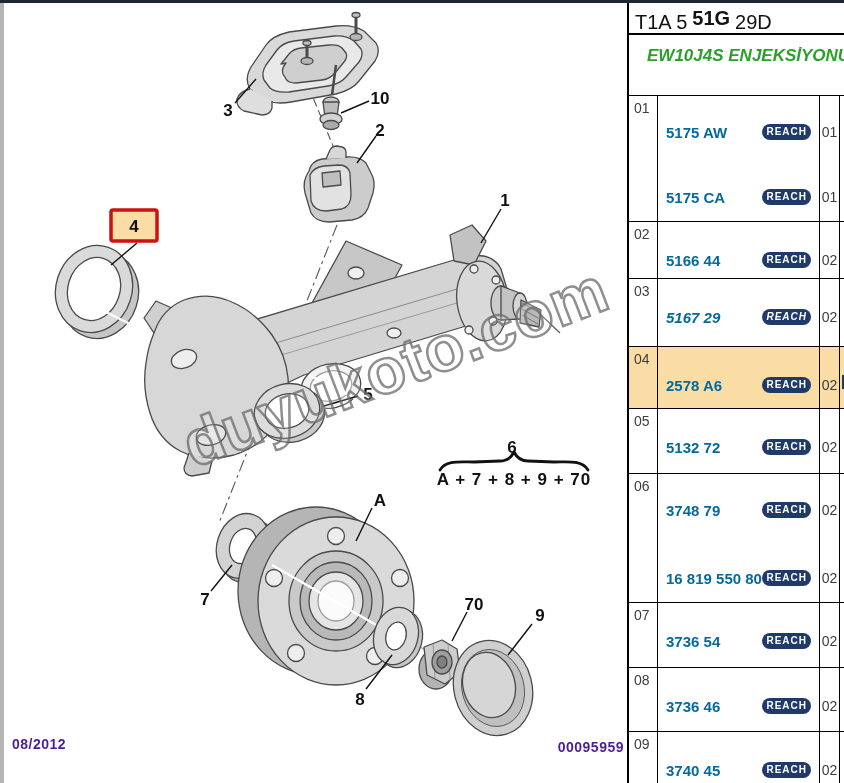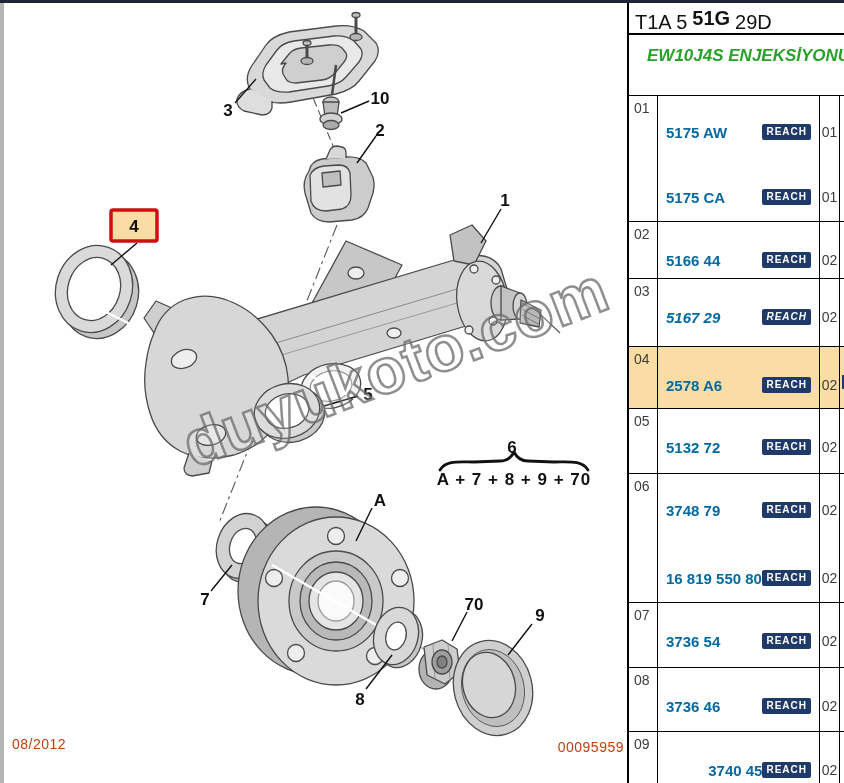--- a/index.html
+++ b/index.html
@@ -15,21 +15,21 @@
   }
   #diagram-svg{position:absolute;left:0;top:0;}
   #watermark{
     position:absolute;left:195px;top:405px;white-space:nowrap;
     font-size:64px;font-weight:bold;letter-spacing:1px;
     color:rgba(255,255,255,0.18);
     -webkit-text-stroke:2.5px rgba(105,105,105,0.75);
     transform:rotate(-21deg);transform-origin:0 100%;
     pointer-events:none;
   }
-  .footer-text{position:absolute;font-size:14px;font-weight:normal;color:#c2410c;letter-spacing:0.5px;}
+  .footer-text{position:absolute;font-size:14px;font-weight:bold;color:#4c1d95;letter-spacing:0.5px;}
   #date-label{left:8px;top:733px;}
   #doc-number{left:540px;top:736px;width:80px;text-align:right;}
   svg text{font-family:"Liberation Sans", sans-serif;font-weight:bold;fill:#111;}
   
   #table-panel{
     position:absolute;left:627px;top:3px;width:217px;height:780px;
     border-left:2px solid #000;background:#fff;overflow:hidden;
   }
   #code-row{
     height:30px;border-bottom:2px solid #000;display:flex;align-items:center;
@@ -43,21 +43,21 @@
     font-style:italic;font-weight:bold;font-size:17px;white-space:nowrap;overflow:hidden;
   }
   .t-row{position:relative;border-bottom:1px solid #000;background:#fff;}
   .t-row.highlight{background:var(--c-highlight,#F9DDA4);}
   .vline{position:absolute;top:0;bottom:0;width:0;border-left:1px solid #000;}
   .row-index{position:absolute;left:5px;top:4px;font-size:14px;color:#3c3c3c;}
   .part-line{position:absolute;left:29px;width:157px;height:20px;display:flex;align-items:center;}
   .part-number{flex:1;padding-left:8px;font-size:15px;font-weight:bold;color:#0369a1;white-space:nowrap;}
   .reach{
     background:var(--c-badge,#1F3A68);color:#fff;font-size:10px;font-weight:bold;
-    letter-spacing:1px;padding:3px 4px;margin-right:4px;border-radius:2px;line-height:1;
+    letter-spacing:1px;padding:3px 4px;margin-right:4px;border-radius:8px;line-height:1;
   }
   .qty{position:absolute;left:191px;width:19px;text-align:center;font-size:14px;color:#3c3c3c;}
   .sliver-mark{position:absolute;left:213px;width:4px;height:14px;background:var(--c-badge,#1F3A68);}
 </style>
 </head>
 <body>
 
 <div id="topbar"></div>
 
 <div id="diagram-panel">
@@ -337,20 +337,20 @@
           <span class="part-number">3736 46</span>
           <span class="reach">REACH</span>
         </div>
         <span class="qty" style="top: 30px;">02</span>
       </div>
       <div class="t-row" style="height: 95px;">
         <div class="vline" style="left: 28px;"></div>
         <div class="vline" style="left: 190px;"></div>
         <div class="vline" style="left: 210px;"></div>
         <span class="row-index">09</span>
-        <div class="part-line" style="top: 28px; text-align: right;">
+        <div class="part-line" style="top: 28px;">
           <span class="part-number">3740 45</span>
           <span class="reach">REACH</span>
         </div>
         <span class="qty" style="top: 30px;">02</span>
       </div>
     </div>
 </div>
 
 </body></html>

